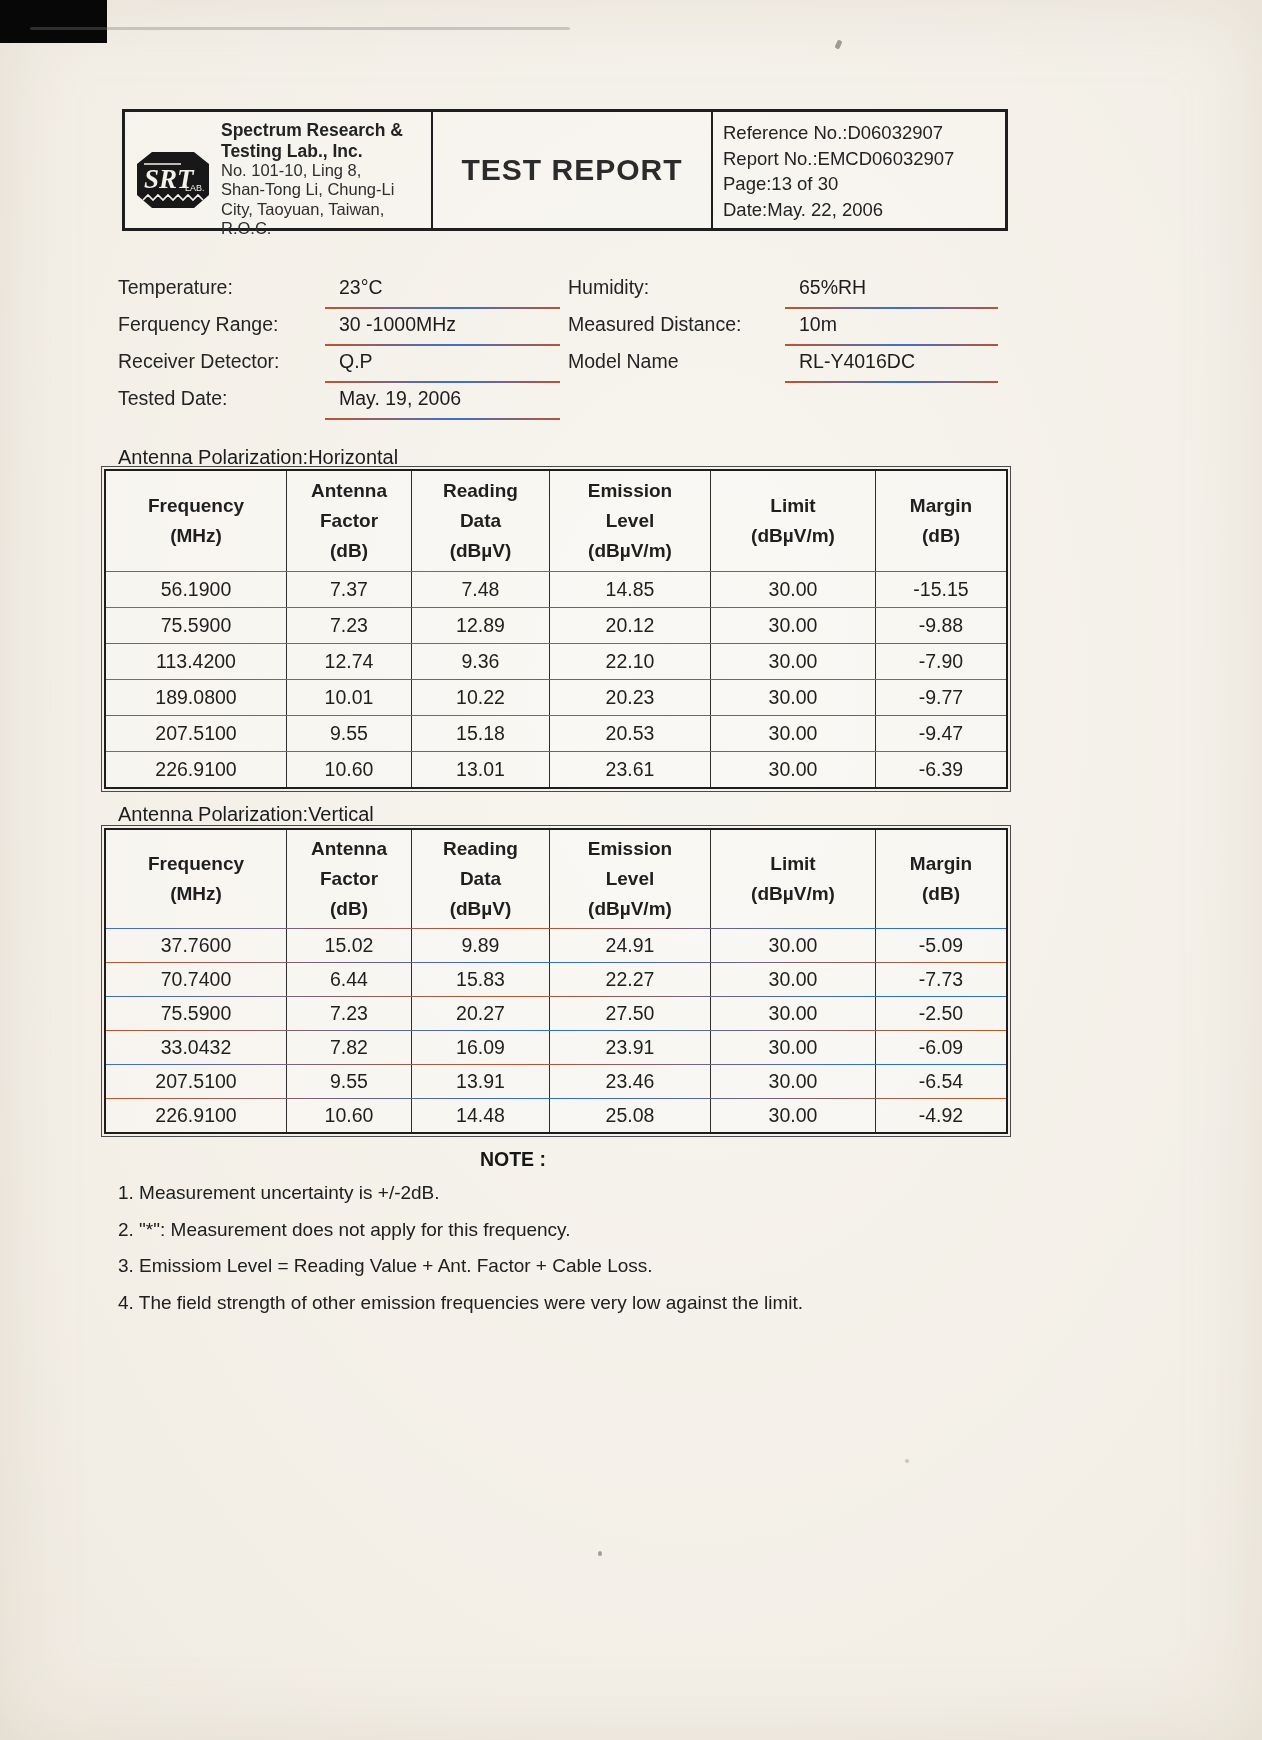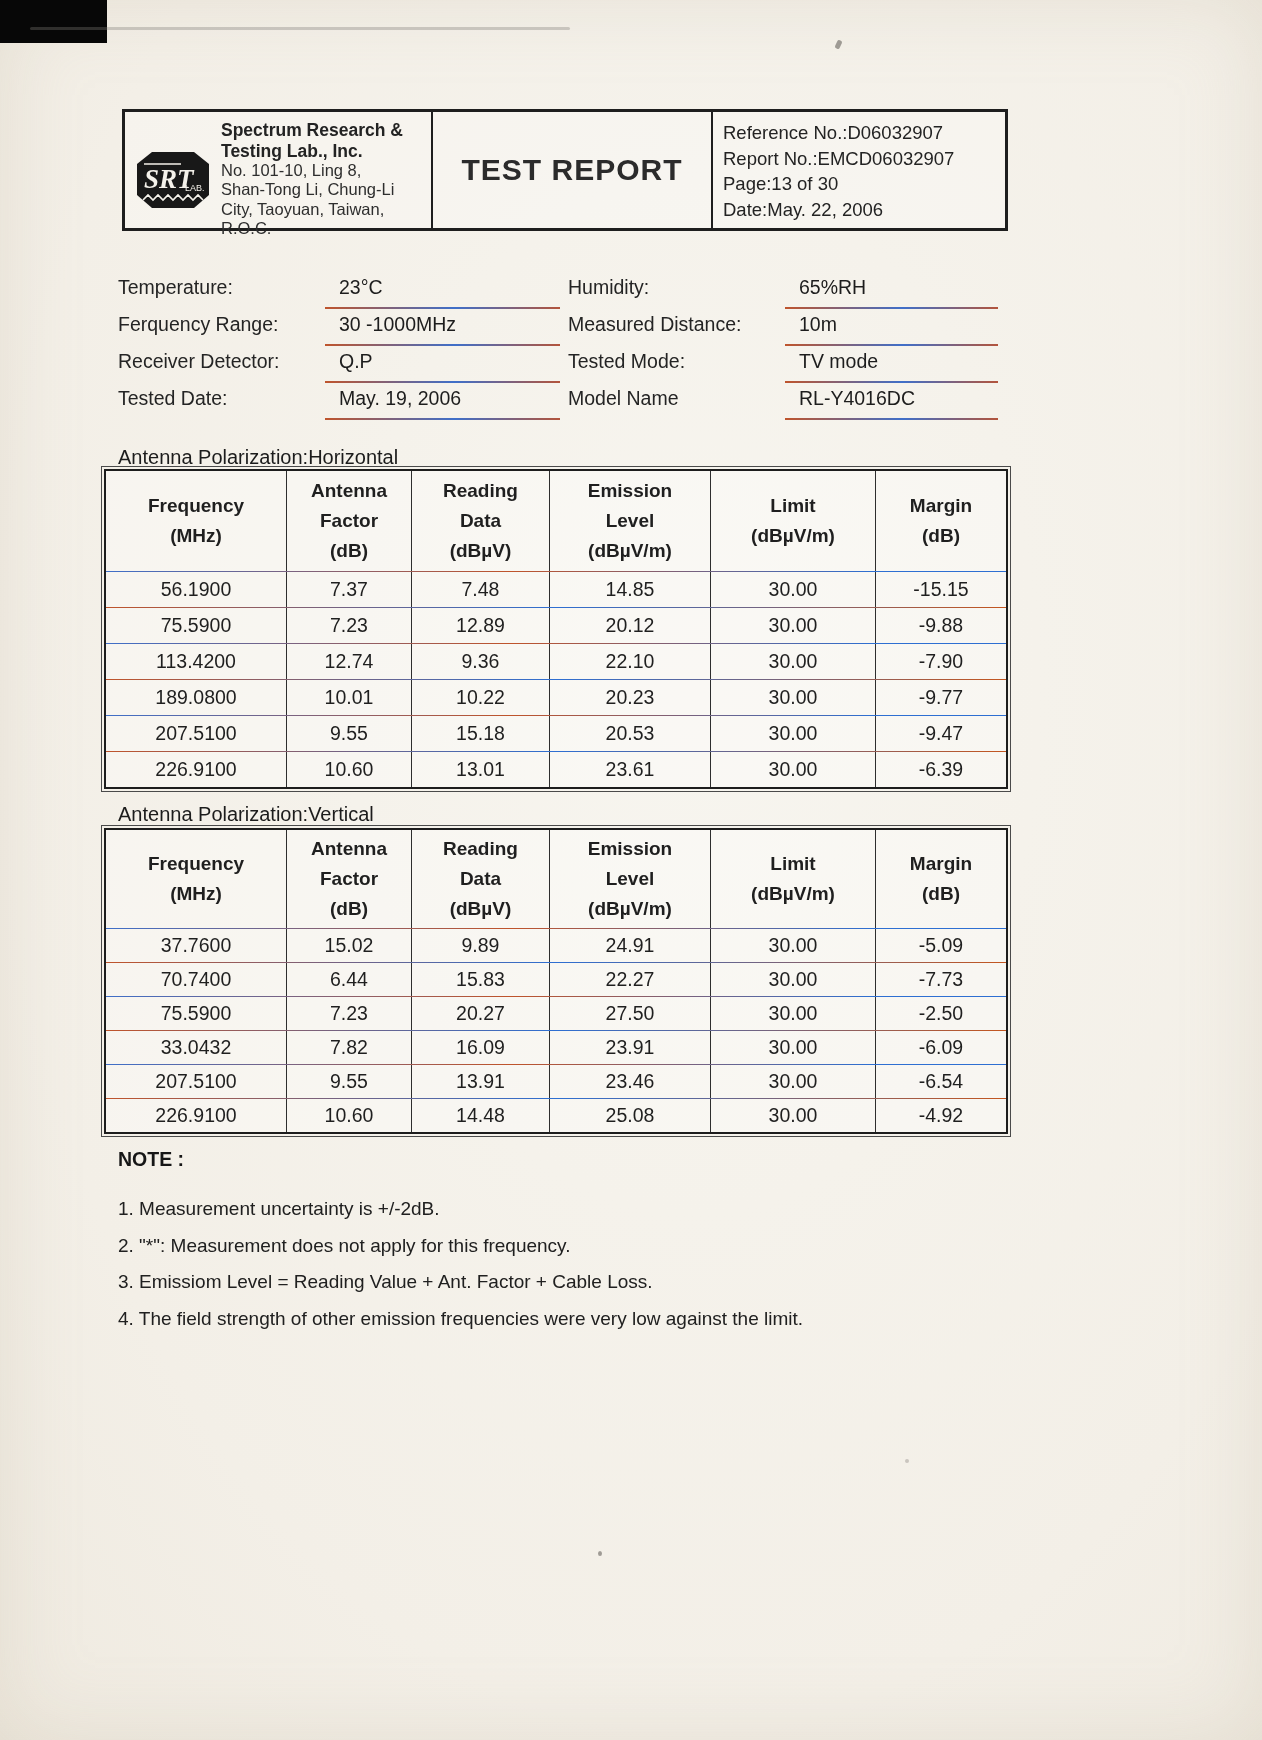--- a/index.html
+++ b/index.html
@@ -68,21 +68,21 @@
     font-weight:bold;font-size:19px;line-height:30px;white-space:pre-line;
     display:flex;align-items:center;justify-content:center;
   }
   #emc-table-0 .thead{height:100px;}
   #emc-table-1 .thead{height:98px;}
   #emc-table-0 .trow.data .tcell{height:35px;line-height:35px;font-size:19.5px;}
   #emc-table-1 .trow.data .tcell{height:33px;line-height:33px;font-size:19.5px;}
 
   
   .notes{position:absolute;left:118px;top:1148px;width:790px;}
-  .notes-heading{font-weight:bold;font-size:19.5px;margin-bottom:20px;color:#161616;}
+  .notes-heading{font-weight:bold;font-size:19.5px;margin-bottom:4px;color:#161616;text-align:center;}
   .note-item{font-size:19px;line-height:36.5px;color:#202020;white-space:nowrap;}
 </style>
 </head>
 <body>
 
 <div class="page">
 
   <div class="scan-corner"></div>
   <div class="scan-streak"></div>
   <div class="speck" style="left:836px;top:40px;width:5px;height:9px;transform:rotate(25deg);border-radius:2px;"></div>
@@ -140,24 +140,20 @@
   </div>
 
   <div class="cond-col cond-right">
     <div class="cond-row">
       <div class="cond-label">Humidity:</div>
       <div class="cond-value">65%RH</div>
     </div>
     <div class="cond-row">
       <div class="cond-label">Measured Distance:</div>
       <div class="cond-value">10m</div>
-    </div>
-    <div class="cond-row">
-      <div class="cond-label">Tested Mode:</div>
-      <div class="cond-value">TV mode</div>
     </div>
     <div class="cond-row">
       <div class="cond-label">Model Name</div>
       <div class="cond-value">RL-Y4016DC</div>
     </div>
   </div>
 
   <div class="table-title t1-title">Antenna Polarization:Horizontal</div>
   <div class="emc-table" id="emc-table-0">
       <div class="trow thead">

